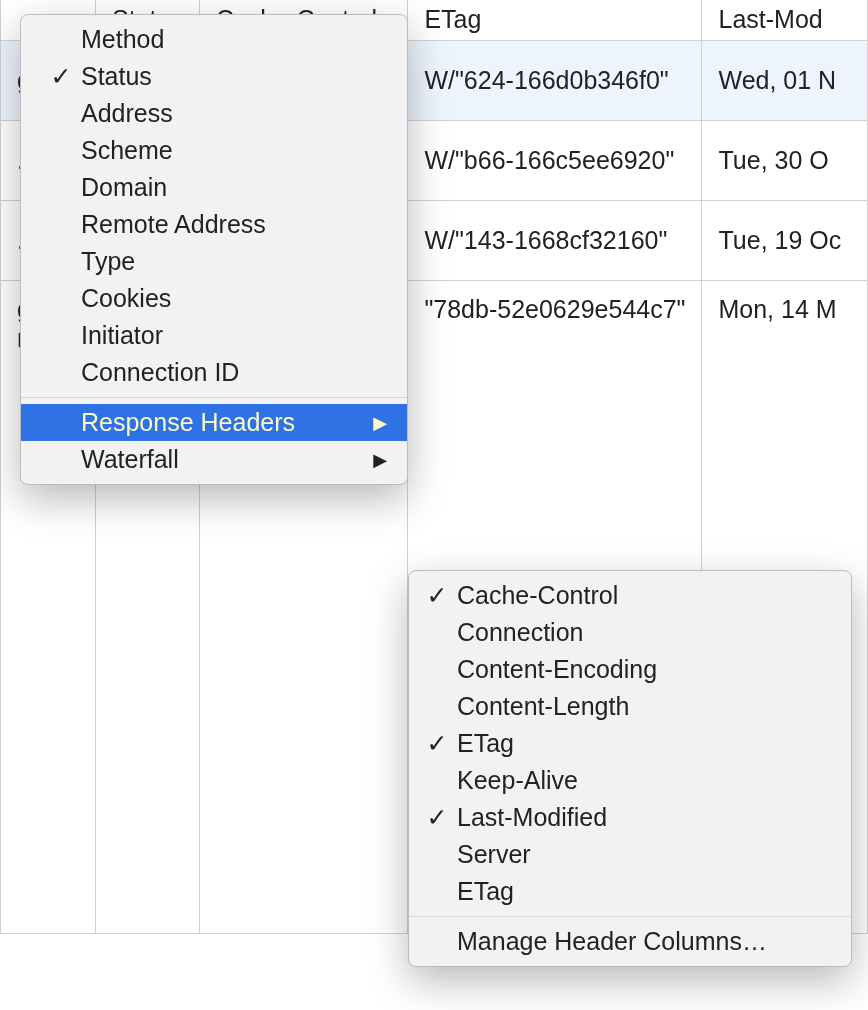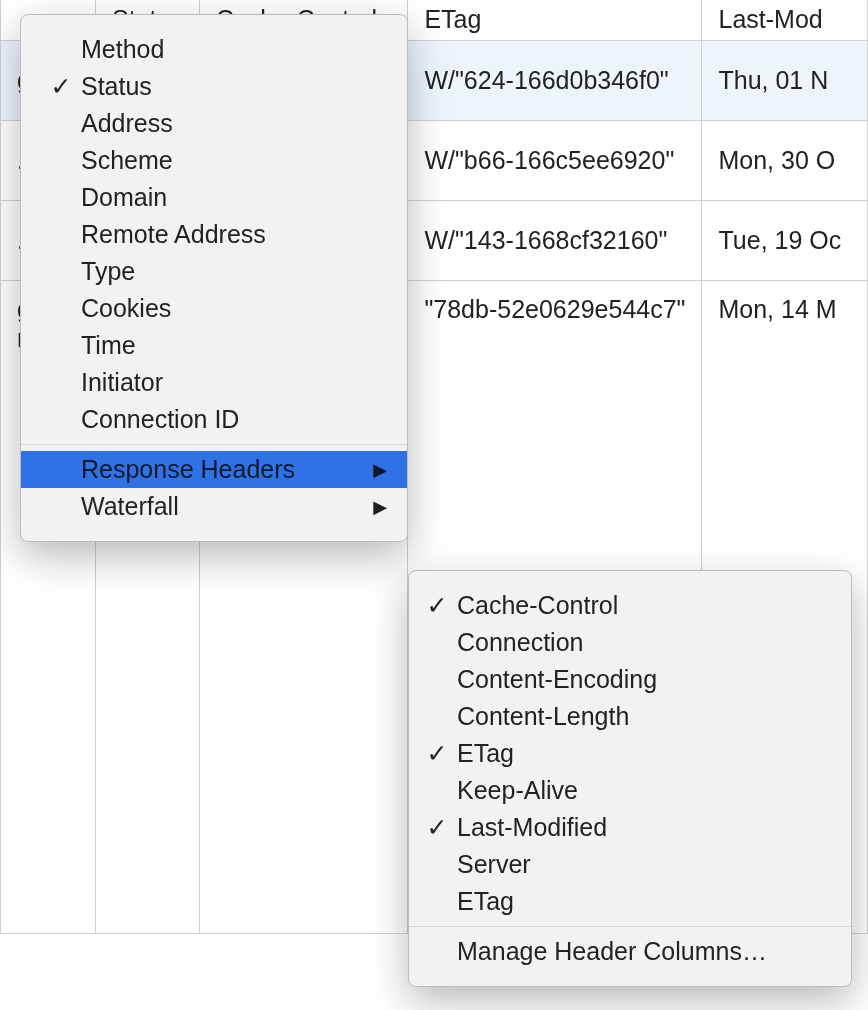--- a/index.html
+++ b/index.html
@@ -51,21 +51,21 @@
   .row-double { height: 80px; vertical-align: middle; }
   .row-big { height: 653px; vertical-align: top; }
 
   
   .menu {
     position: absolute;
     background: #f2f2f2;
     border: 1px solid #bcbcbc;
     border-radius: 8px;
     box-shadow: 0 14px 40px rgba(0,0,0,0.28);
-    padding: 16px 0;
+    padding: 6px 0;
     font-size: 25px;
   }
   .menu-main {
     top: 14px;
     left: 20px;
     width: 388px;
   }
   .menu-item {
     display: flex;
     align-items: center;
@@ -82,21 +82,21 @@
   .menu-item .label {
     padding-left: 30px;
     flex: 1;
   }
   .menu-item .arrow {
     padding-right: 6px;
     font-size: 18px;
   }
   .menu-item.highlight {
     background: #2f72e6;
-    color: #0f172a;
+    color: #fef9c3;
   }
   .menu-sep {
     height: 1px;
     background: #d5d5d5;
     margin: 6px 0;
   }
 
   
   .menu-sub {
     top: 570px;
@@ -126,28 +126,28 @@
       <th>ETag</th>
       <th>Last-Mod</th>
     </tr>
   </thead>
   <tbody>
     <tr class="row-double">
       <td>g</td>
       <td></td>
       <td></td>
       <td>W/"624-166d0b346f0"</td>
-      <td>Thu, 01 N</td>
+      <td>Wed, 01 N</td>
     </tr>
     <tr class="row-double">
       <td>.js</td>
       <td></td>
       <td>=0</td>
       <td>W/"b66-166c5ee6920"</td>
-      <td>Mon, 30 O</td>
+      <td>Tue, 30 O</td>
     </tr>
     <tr class="row-double">
       <td>.c</td>
       <td></td>
       <td>000</td>
       <td>W/"143-1668cf32160"</td>
       <td>Tue, 19 Oc</td>
     </tr>
     <tr class="row-big">
       <td style="white-space:pre;">g
@@ -186,24 +186,20 @@
         <span class="check"></span>
         <span class="label">Remote Address</span>
       </div>
       <div class="menu-item">
         <span class="check"></span>
         <span class="label">Type</span>
       </div>
       <div class="menu-item">
         <span class="check"></span>
         <span class="label">Cookies</span>
-      </div>
-      <div class="menu-item">
-        <span class="check"></span>
-        <span class="label">Time</span>
       </div>
       <div class="menu-item">
         <span class="check"></span>
         <span class="label">Initiator</span>
       </div>
       <div class="menu-item">
         <span class="check"></span>
         <span class="label">Connection ID</span>
       </div>
     </div>

